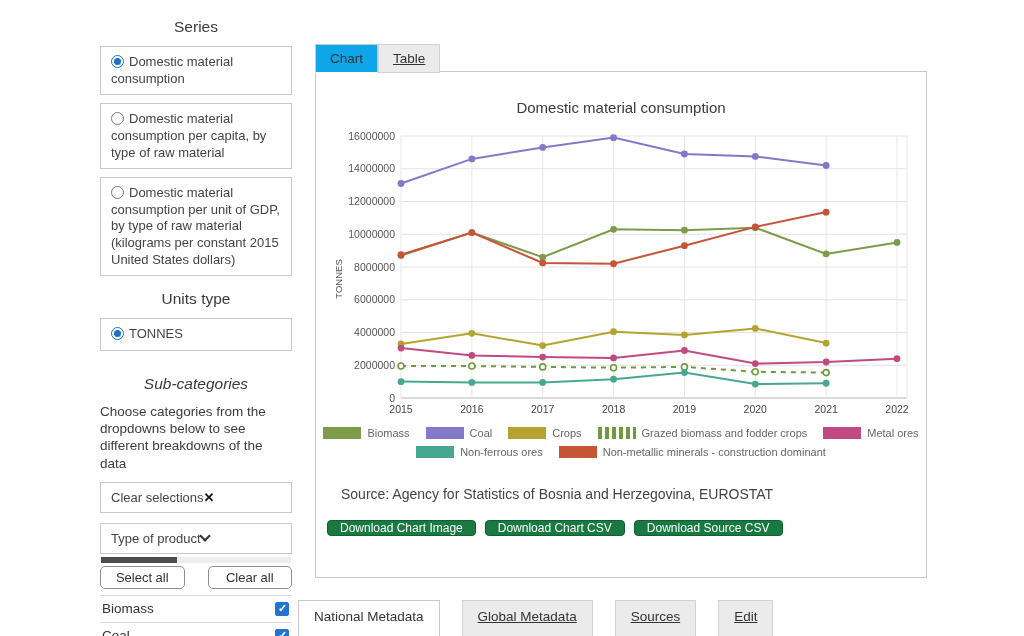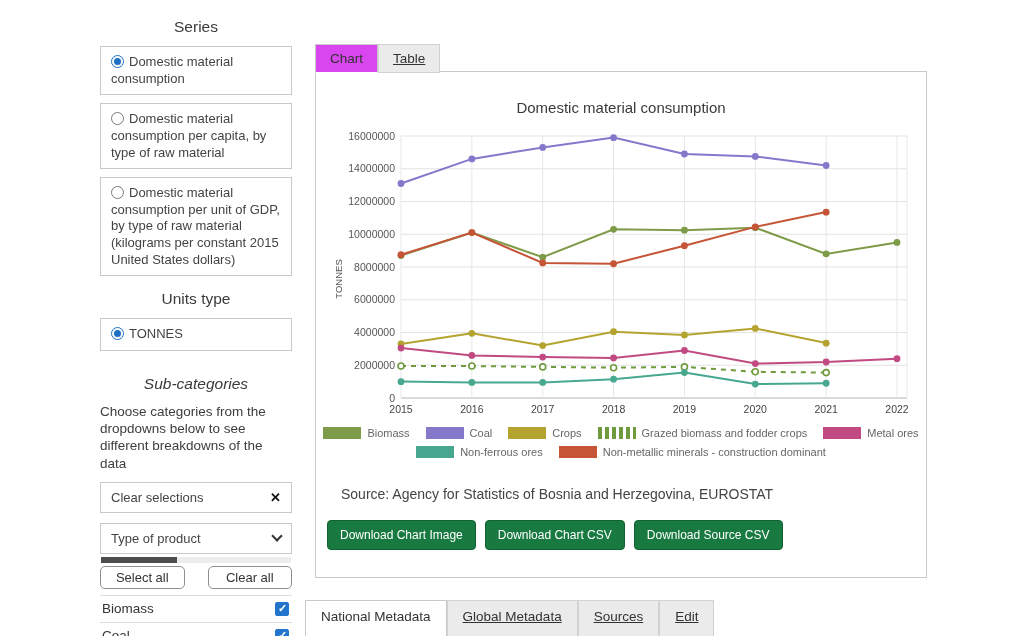--- a/index.html
+++ b/index.html
@@ -13,21 +13,21 @@
              color:#444; margin-bottom:8px; background:#fff; }
   .radio { width:13px; height:13px; border:1px solid #787878; border-radius:50%;
            display:inline-block; position:relative; background:#fff; vertical-align:-2px; margin-right:5px; }
   .radio.on { border-color:#1d70c6; }
   .radio.on::after { content:""; position:absolute; left:2px; top:2px; right:2px; bottom:2px;
                      border-radius:50%; background:#1d70c6; }
   .mt14 { margin-top:14px; }
   .mt16 { margin-top:24px;font-style:italic; }
   .help-text { font-size:13.5px; line-height:1.28; color:#3d3d3d; margin:0 0 10px; }
   .ctrl-box { border:1px solid #c9c9c9; background:#fff; padding:7px 10px; font-size:13px; color:#444;
-              display:flex; align-items:center; justify-content:space-between; margin-bottom:10px; }
+              display:flex; align-items:center; justify-content:flex-start; margin-bottom:10px; }
   .x-icon { font-weight:bold; font-size:13px; color:#111; }
   .chev { width:8px; height:8px; border-right:2px solid #333; border-bottom:2px solid #333;
           transform:rotate(45deg); margin-top:-4px; }
   .hscroll { height:6px; background:#ededed; margin:3px 1px 3px; position:relative; }
   .hscroll .thumb { position:absolute; left:0; top:0; height:100%; width:40%; background:#4d4d4d; }
   .btn-row { display:flex; gap:23px; margin:2px 0 0; }
   .small-btn { flex:1; border:1px solid #8f8f8f; border-radius:5px; background:#fff;
                font-size:13px; color:#333; padding:3px 0; text-align:center; cursor:pointer;
                font-family:"Liberation Sans", sans-serif; }
   .prod-list { border-top:1px solid #dcdcdc; margin-top:6px; }
@@ -37,38 +37,38 @@
         display:inline-block; position:relative; flex:0 0 auto; }
   .cb.on { background:#2374cd; border-color:#2374cd; }
   .cb.on::after { content:"✓"; color:#fff; position:absolute; font-size:11px; font-weight:bold;
                   left:2px; top:-1px; }
 
   
   .chart-tabs { position:absolute; left:315px; top:44px; display:flex; z-index:2; }
   .tab { font-size:13.5px; padding:6px 14px; border:1px solid #d2d2d2; background:#ebebeb;
          color:#333; cursor:pointer; }
   .tab .lnk { text-decoration:underline; }
-  .tab.active { background:#d946ef; border:1px solid #c9c9c9; border-bottom:1px solid #fff; }
+  .tab.active { background:#0ea5e9; border:1px solid #c9c9c9; border-bottom:1px solid #fff; }
   .panel { position:absolute; left:315px; top:71px; width:612px; height:507px;
            border:1px solid #c9c9c9; background:#fff; z-index:1; }
   .chart-title { position:absolute; top:27px; left:0; width:100%; text-align:center;
                  font-size:15px; color:#3a3a3a; }
   .chart-svg { position:absolute; left:10px; top:47px; }
   .legend { position:absolute; top:355px; left:0; width:100%; display:flex; flex-direction:column;
             gap:7px; align-items:center; }
   .legend-row { display:flex; gap:16px; justify-content:center; align-items:center; }
   .legend-item { display:flex; align-items:center; gap:6px; font-size:11px; color:#666; }
   .swatch { width:38px; height:12px; flex:0 0 auto; }
   .source-line { position:absolute; top:414px; left:25px; font-size:14px; color:#444; }
   .dl-row { position:absolute; top:448px; left:11px; display:flex; gap:9px; }
   .dl-btn { background:#187a41; border:1px solid #10612f; color:#fff; font-size:12px;
-            padding:7px 12px; cursor:pointer; font-family:"Liberation Sans", sans-serif; border-radius:4px;}
+            padding:0 12px; cursor:pointer; font-family:"Liberation Sans", sans-serif; border-radius:4px;}
 
   
-  .meta-tabs { position:absolute; left:305px; top:600px; display:flex; gap:0;text-align:center; }
+  .meta-tabs { position:absolute; left:298px; top:600px; display:flex; gap:22px;text-align:center; }
   .meta-tab { font-size:13.5px; padding:8px 15px 12px; border:1px solid #d2d2d2; background:#ebebeb;
               color:#333; cursor:pointer; }
   .meta-tab .lnk { text-decoration:underline; }
   .meta-tab.active { background:#fff; border:1px solid #c9c9c9; border-bottom:none; }
 </style>
 </head>
 <body>
 
 <div class="sidebar">
   <h2 class="side-title">Series</h2>

